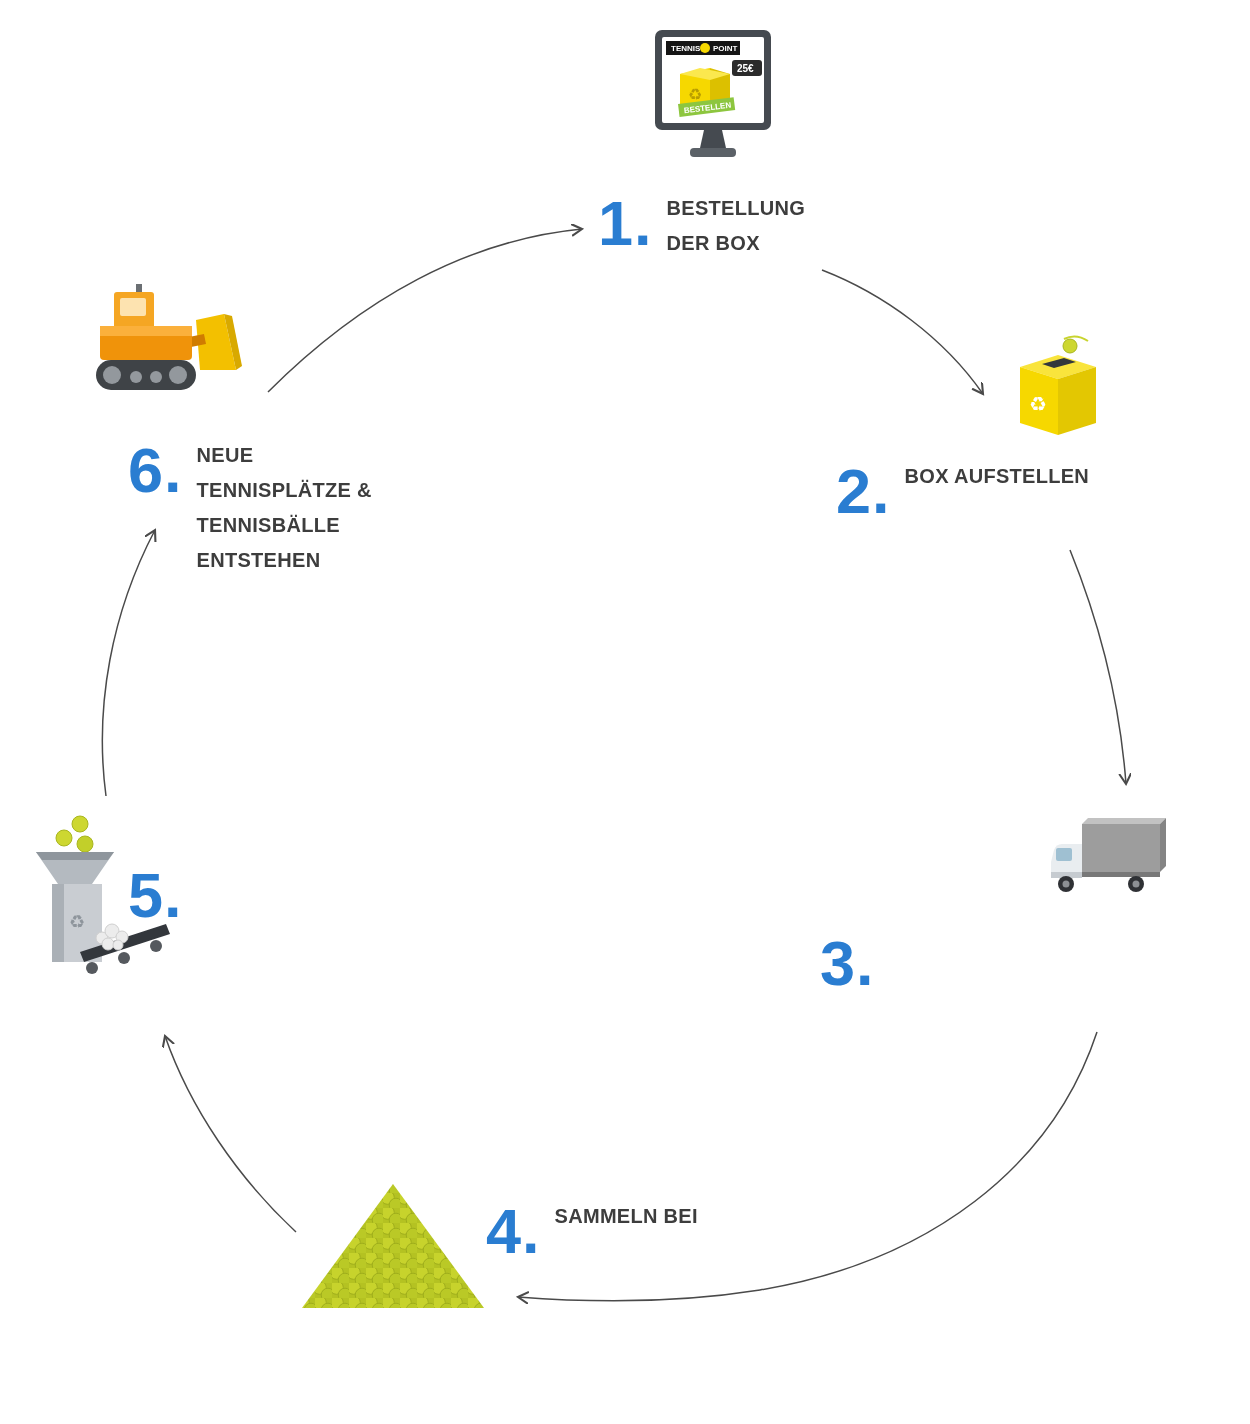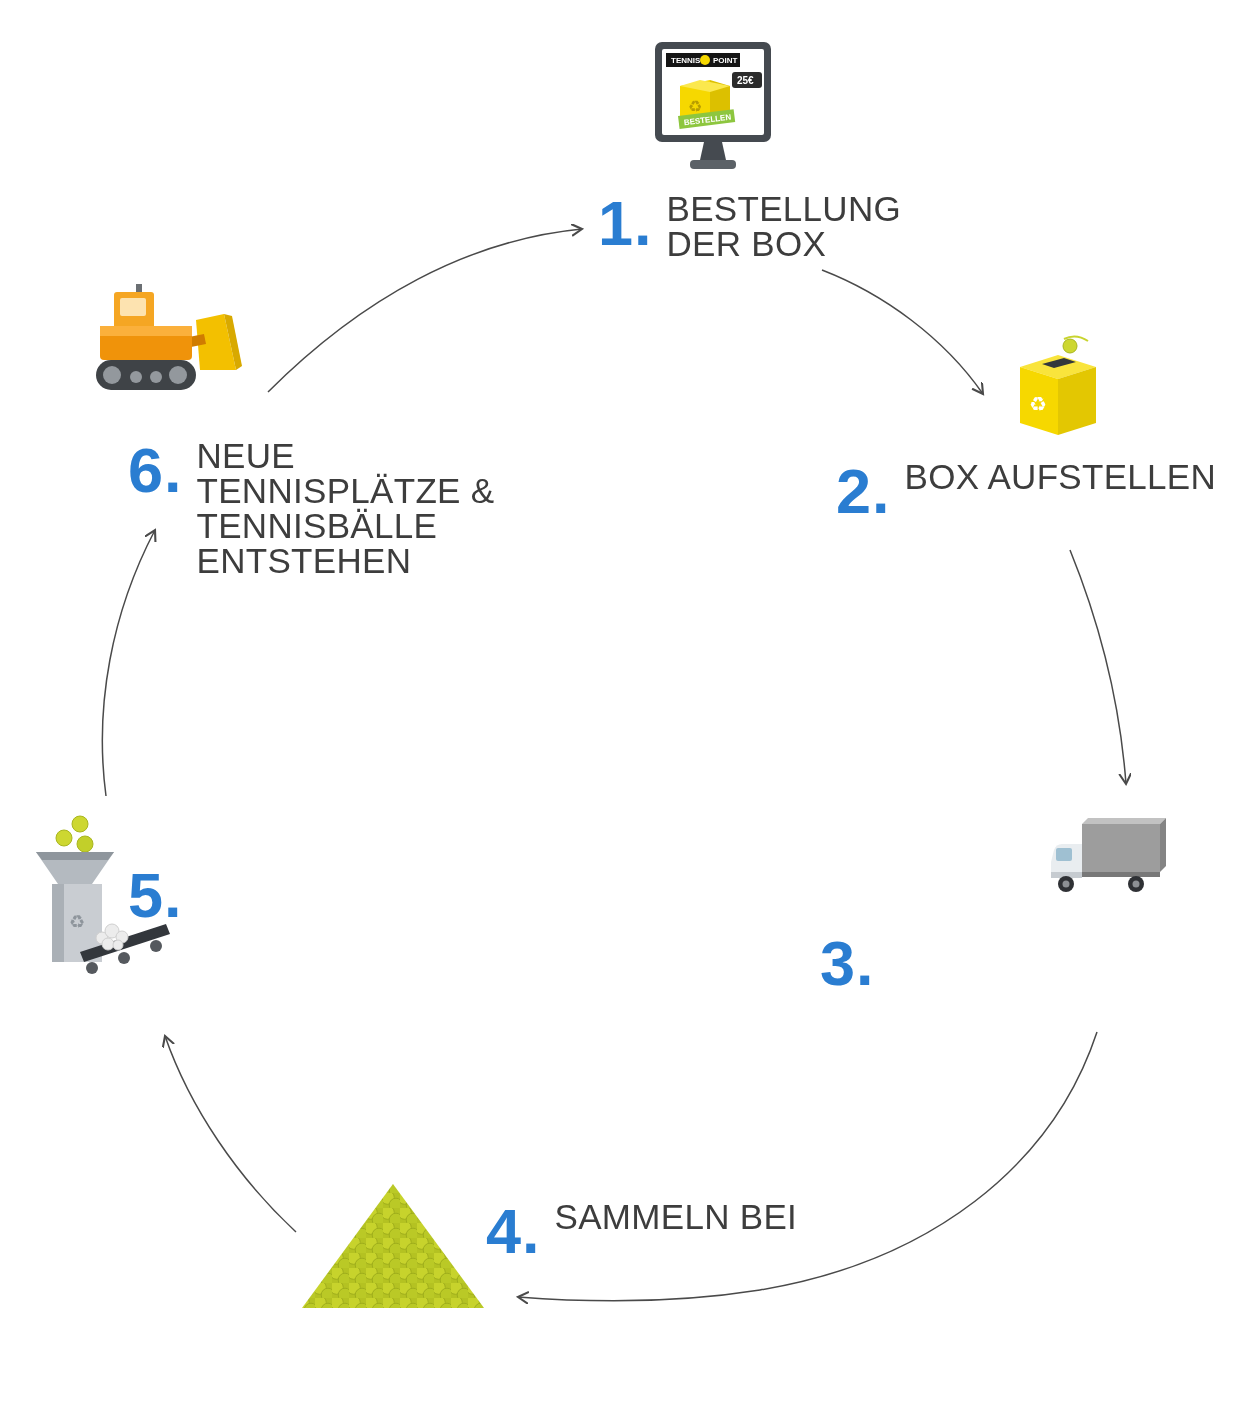--- a/index.html
+++ b/index.html
@@ -16,21 +16,21 @@
   }
   .arrows{position:absolute;left:0;top:0;}
   .icon{position:absolute;}
   .step-label{position:absolute;display:flex;align-items:flex-start;gap:14px;}
   .step-number{
     color:var(--accent-blue);
     font-size:63px;font-weight:bold;line-height:70px;letter-spacing:1px;
   }
   .step-lines{
     color:var(--text-dark);
-    font-size:35px;font-weight:normal;line-height:35px;letter-spacing:.3px;
+    font-size:20px;font-weight:bold;line-height:35px;letter-spacing:.3px;
     padding-top:3px;white-space:nowrap;
   }
   .line{display:block;}
 </style>
 </head>
 <body>
 
 <div class="canvas">
 
   <svg class="arrows" width="1250" height="1424" viewBox="0 0 1250 1424">
@@ -42,21 +42,21 @@
     <g fill="none" stroke="#4a4a4a" stroke-width="1.5">
       <path d="M268 392 C 362 298, 468 240, 582 229" marker-end="url(#ah)"></path>
       <path d="M822 270 C 884 294, 944 338, 983 394" marker-end="url(#ah)"></path>
       <path d="M1070 550 C 1100 624, 1120 704, 1126 784" marker-end="url(#ah)"></path>
       <path d="M1097 1032 C 1052 1168, 928 1262, 760 1290 C 678 1303, 595 1303, 518 1297" marker-end="url(#ah)"></path>
       <path d="M296 1232 C 238 1178, 190 1108, 165 1036" marker-end="url(#ah)"></path>
       <path d="M106 796 C 94 706, 112 612, 155 530" marker-end="url(#ah)"></path>
     </g>
   </svg>
 
-  <div class="icon" style="left:652px;top:40px;">
+  <div class="icon" style="left:652px;top:28px;">
     <svg width="122" height="150" viewBox="0 0 122 150">
       <rect x="3" y="2" width="116" height="100" rx="7" fill="#454a50"></rect>
       <rect x="10" y="9" width="102" height="86" rx="2" fill="#ffffff"></rect>
       <rect x="14" y="13" width="74" height="14" fill="#151515"></rect>
       <text x="19" y="23" font-size="8" font-weight="bold" fill="#ffffff">TENNIS</text>
       <circle cx="53" cy="20" r="5" fill="#f6d800"></circle>
       <text x="61" y="23" font-size="8" font-weight="bold" fill="#ffffff">POINT</text>
 
       <polygon points="28,46 58,40 58,80 28,86" fill="#f6d800"></polygon>
       <polygon points="58,40 78,46 78,82 58,80" fill="#dcc000"></polygon>

